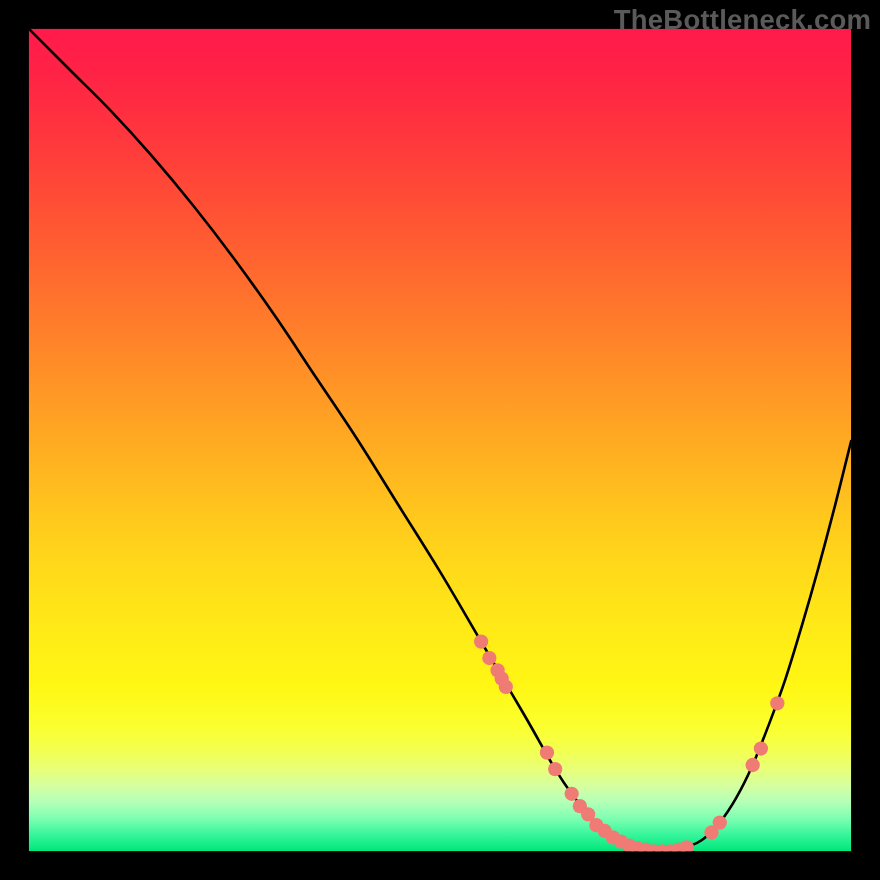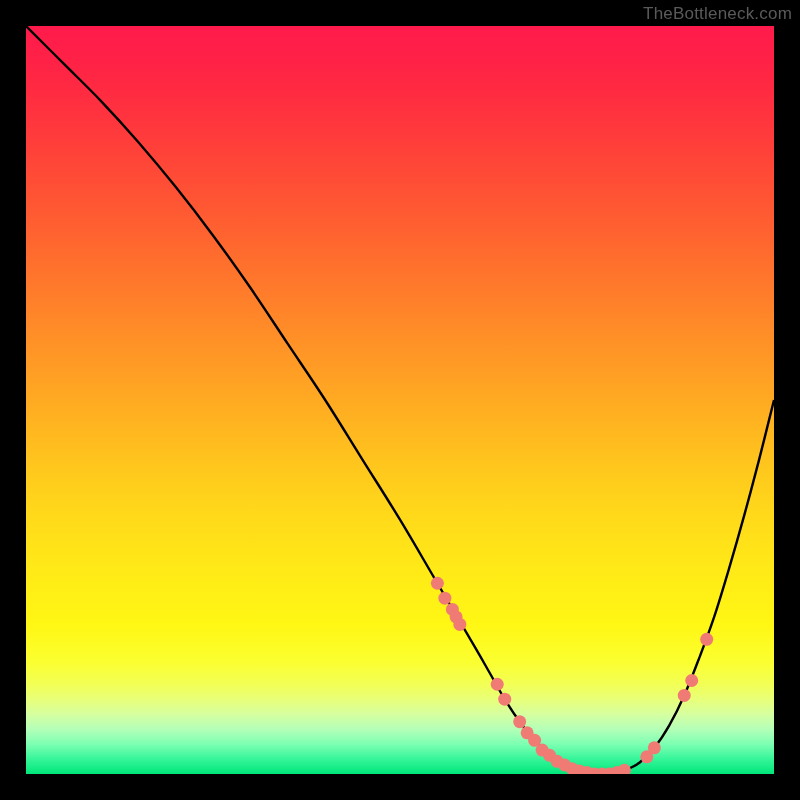--- a/index.html
+++ b/index.html
@@ -23,22 +23,22 @@
     top: 26px;
     width: 748px;
     height: 748px;
     overflow: hidden;
   }
   .watermark {
     position: absolute;
     top: 4px;
     right: 8px;
     color: #5a5a5a;
-    font-size: 17px;
-    font-weight: normal;
+    font-size: 25px;
+    font-weight: bold;
     letter-spacing: 0.2px;
     z-index: 10;
   }
   svg {
     display: block;
   }
 </style>
 </head>
 <body>
 

